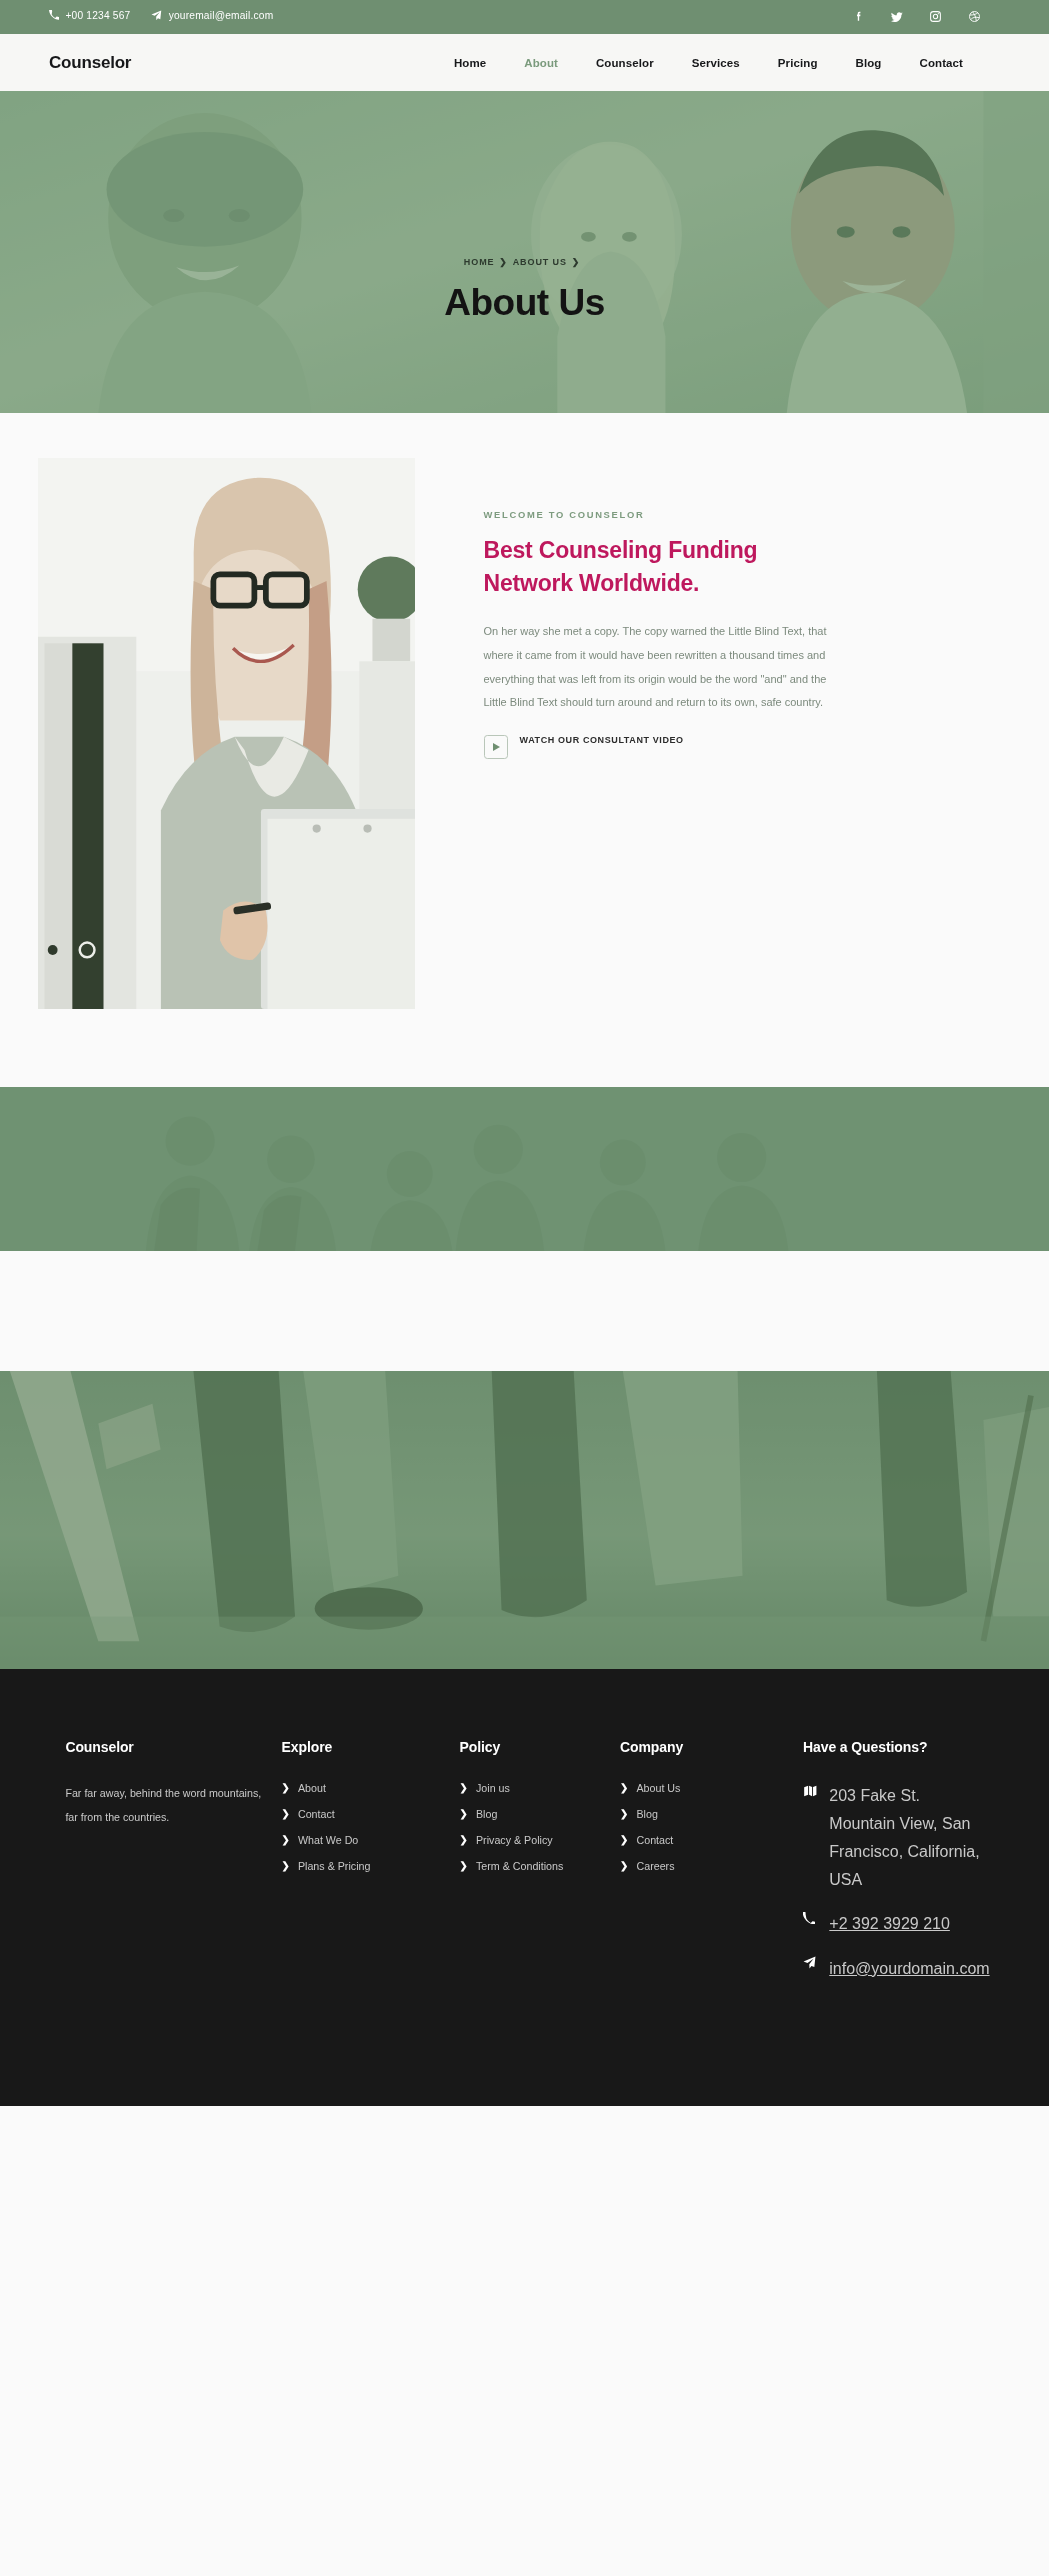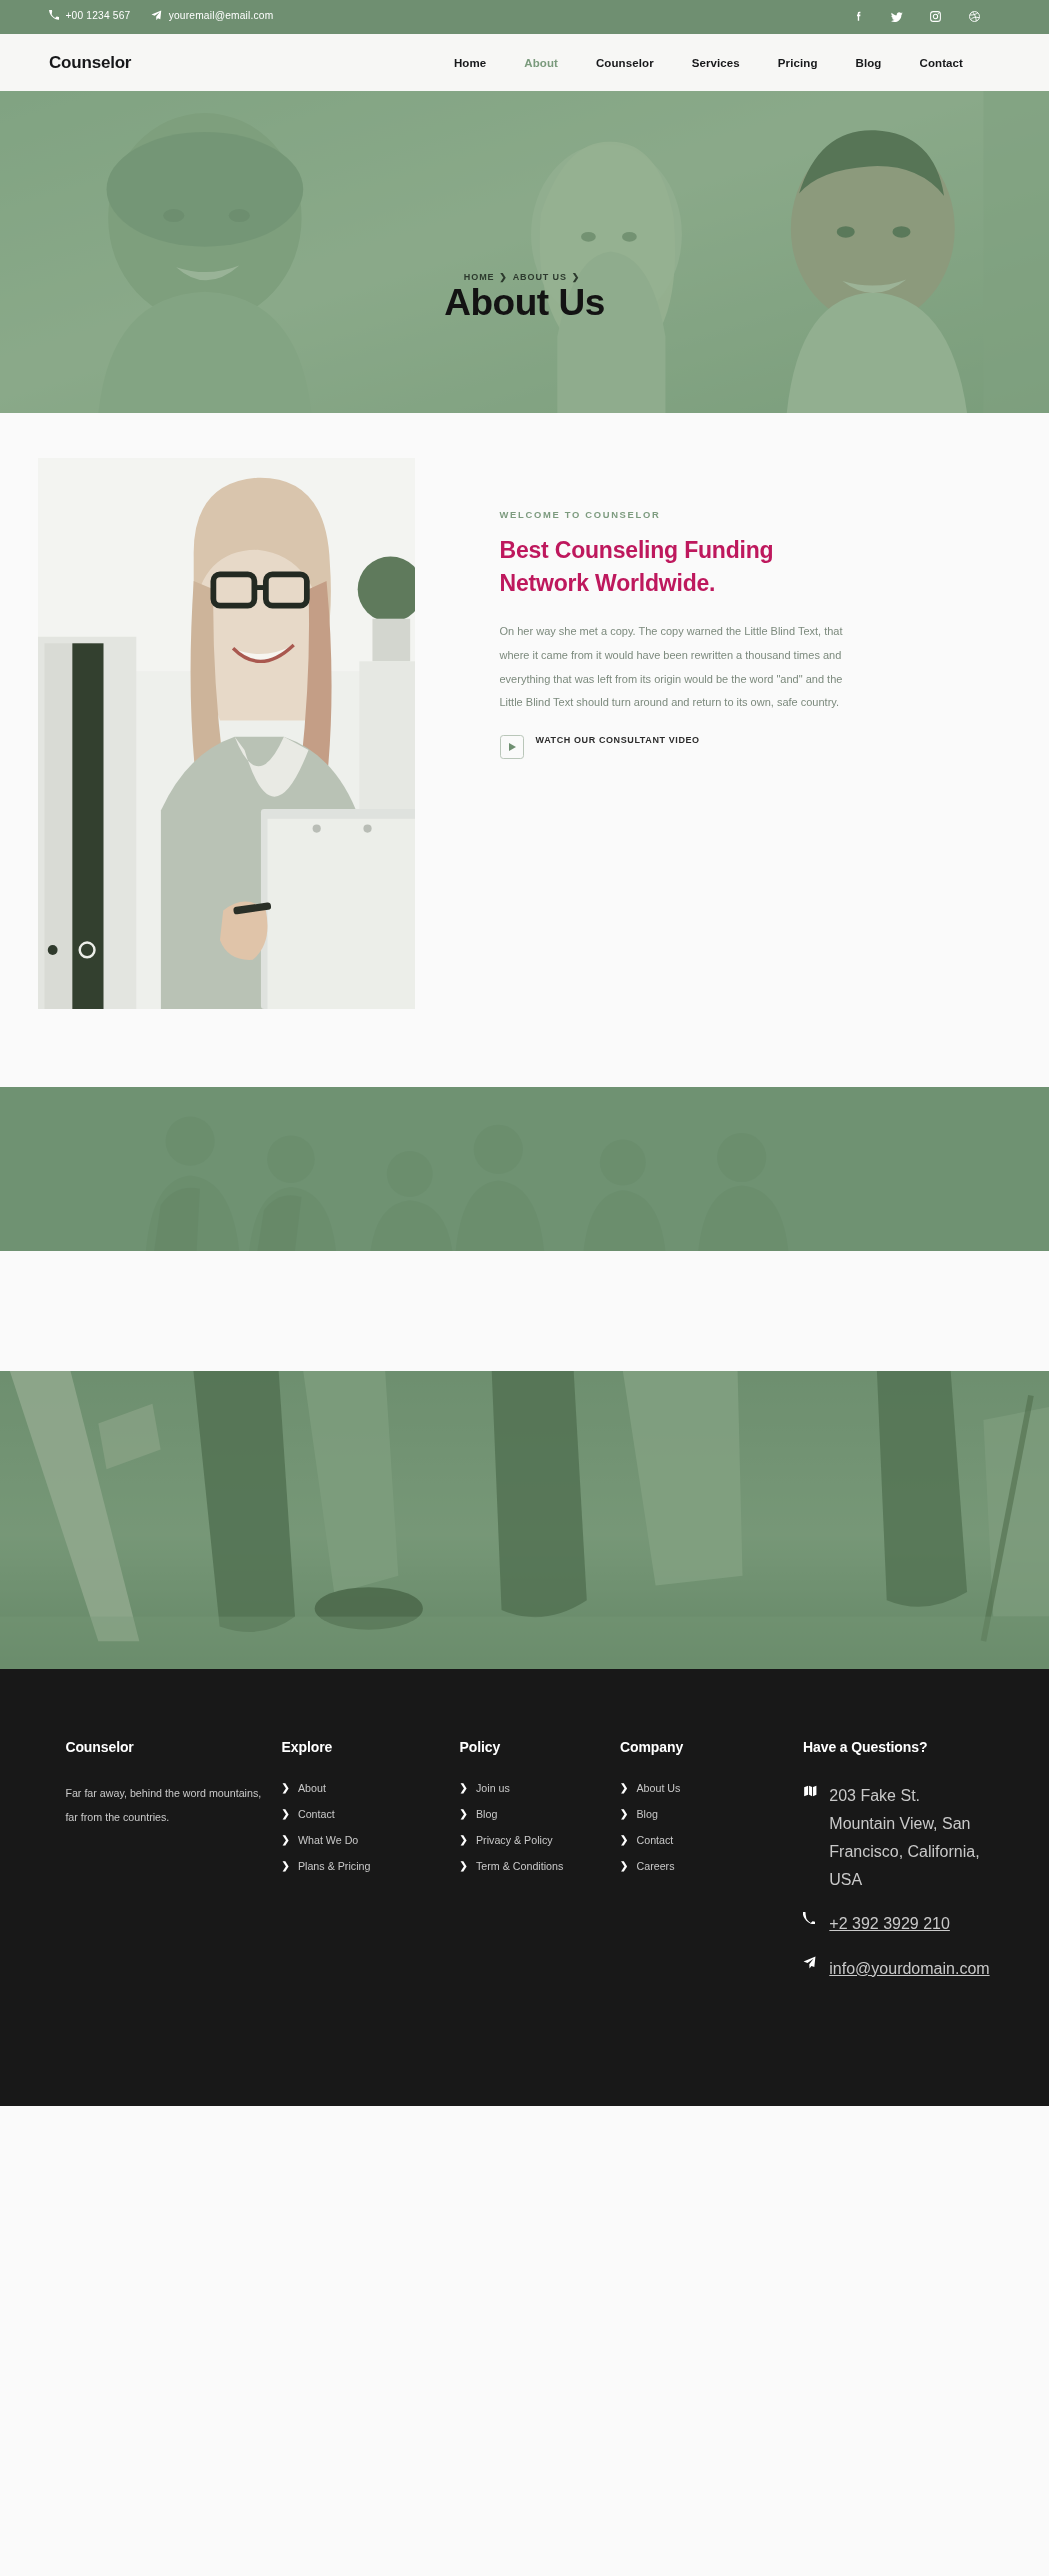--- a/index.html
+++ b/index.html
@@ -42,28 +42,28 @@
   .menu a.active { color:#7a9a7c; }
 
   
   .hero {
     position:relative; height:322px; overflow:hidden;
     display:flex; align-items:flex-end; justify-content:center;
   }
   .hero-photo { position:absolute; inset:0; }
   .hero-overlay { position:absolute; inset:0; background:rgba(110,150,112,.62); }
   .hero-inner { position:relative; z-index:3; text-align:center; padding-bottom:89px; }
-  .crumbs { font-size:9px; font-weight:bold; color:#2d3a2e; letter-spacing:0.9px; margin-bottom:1px; }
+  .crumbs { font-size:9px; font-weight:bold; color:#2d3a2e; letter-spacing:0.9px; margin-bottom:16px; }
   .crumbs a { color:#2d3a2e; text-decoration:none; }
   .crumbs .sep { display:inline-block; margin:0 4.9px; font-size:9px; }
   .hero-title { font-size:37px; font-weight:bold; color:#131313; letter-spacing:-0.5px; line-height:1.1; }
 
   
   .about { background:#fafafa; padding:45px 0 78px; }
-  .about .wrap { display:flex; gap:16px; align-items:flex-start; }
+  .about .wrap { display:flex; gap:0; align-items:flex-start; }
   .about-figure { width:377px; height:551px; position:relative; overflow:hidden; flex:none; margin-left:-11.5px; }
   .about-text { flex:1; padding:51px 0 0 69px; max-width:426px; }
   .eyebrow { font-size:9.4px; font-weight:bold; letter-spacing:1.7px; color:#7d9b7f; margin-bottom:14px; }
   .about-h2 { font-size:23px; line-height:1.45; font-weight:bold; color:#be185d; letter-spacing:-0.2px; margin-bottom:19.7px; }
   .about-p { font-size:11px; line-height:2.15; color:#7c8a7d; margin-bottom:14.8px; }
   .video-row { display:flex; gap:11.5px; margin-top:19.7px; }
   .play-btn {
     width:24.6px;height:24.6px;border:0.8px solid #b9c6b9;border-radius:3.3px;background:transparent;
     display:flex;align-items:center;justify-content:center;cursor:pointer;
   }

